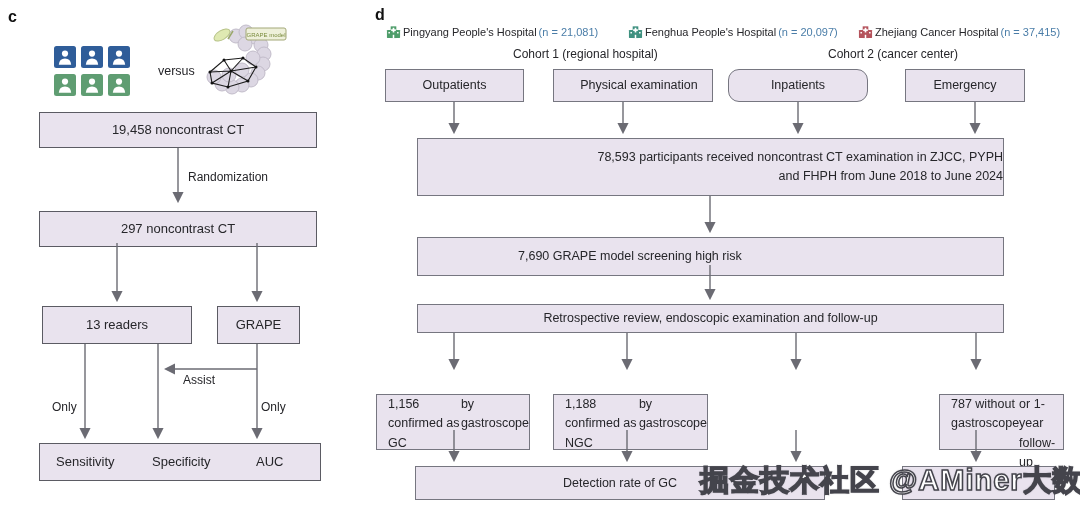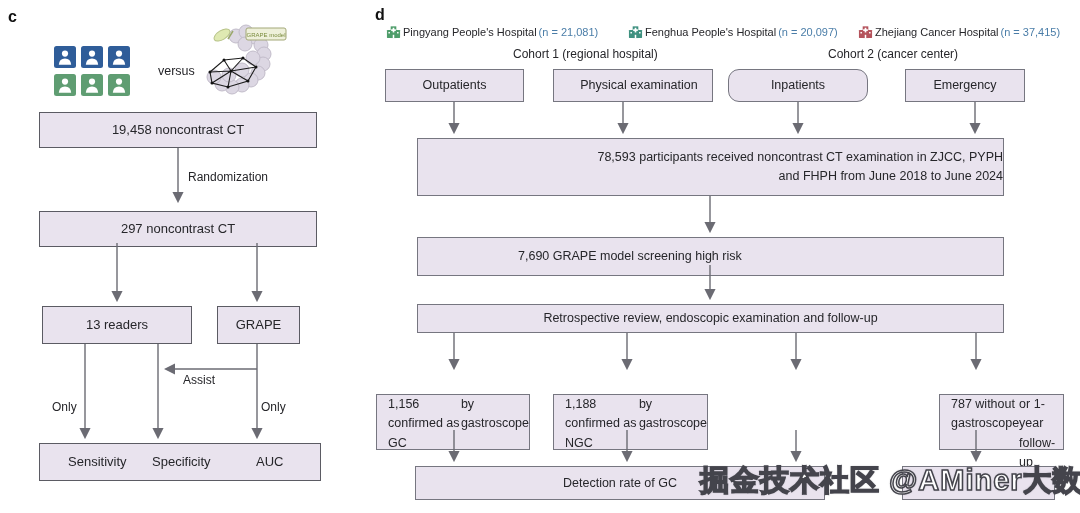--- a/index.html
+++ b/index.html
@@ -26,21 +26,21 @@
   #c-b1{left:39px;top:112px;width:278px;height:36px;}
   #c-rand{left:188px;top:170px;}
   #c-b2{left:39px;top:211px;width:278px;height:36px;}
   #c-b3{left:42px;top:306px;width:150px;height:38px;}
   #c-b4{left:217px;top:306px;width:83px;height:38px;}
   #c-assist{left:183px;top:373px;}
   #c-only-l{left:52px;top:400px;}
   #c-only-r{left:261px;top:400px;}
   #c-b5{left:39px;top:443px;width:282px;height:38px;}
   #c-b5 span{position:absolute;top:50%;transform:translateY(-50%);white-space:nowrap;}
-  #c-m0{left:28px;} #c-m1{left:112px;} #c-m2{left:216px;}
+  #c-m0{left:16px;} #c-m1{left:112px;} #c-m2{left:216px;}
   
   #d-label{left:375px;top:6px;}
   .legend-item{position:absolute;top:24px;display:flex;align-items:center;gap:2px;font-size:11px;white-space:nowrap;}
   #leg-0{left:386px;} #leg-1{left:628px;} #leg-2{left:858px;}
   .nval{color:var(--n_value,#4a7da8);}
   .cohort{position:absolute;top:47px;font-size:12px;white-space:nowrap;}
   #cohort-1{left:513px;} #cohort-2{left:828px;}
   .src-box{top:69px;height:33px;}
   #d-s0{left:385px;width:139px;} #d-s1{left:553px;width:160px;padding-left:12px;}
   #d-s2{left:728px;width:140px;border-radius:11px;} #d-s3{left:905px;width:120px;}

